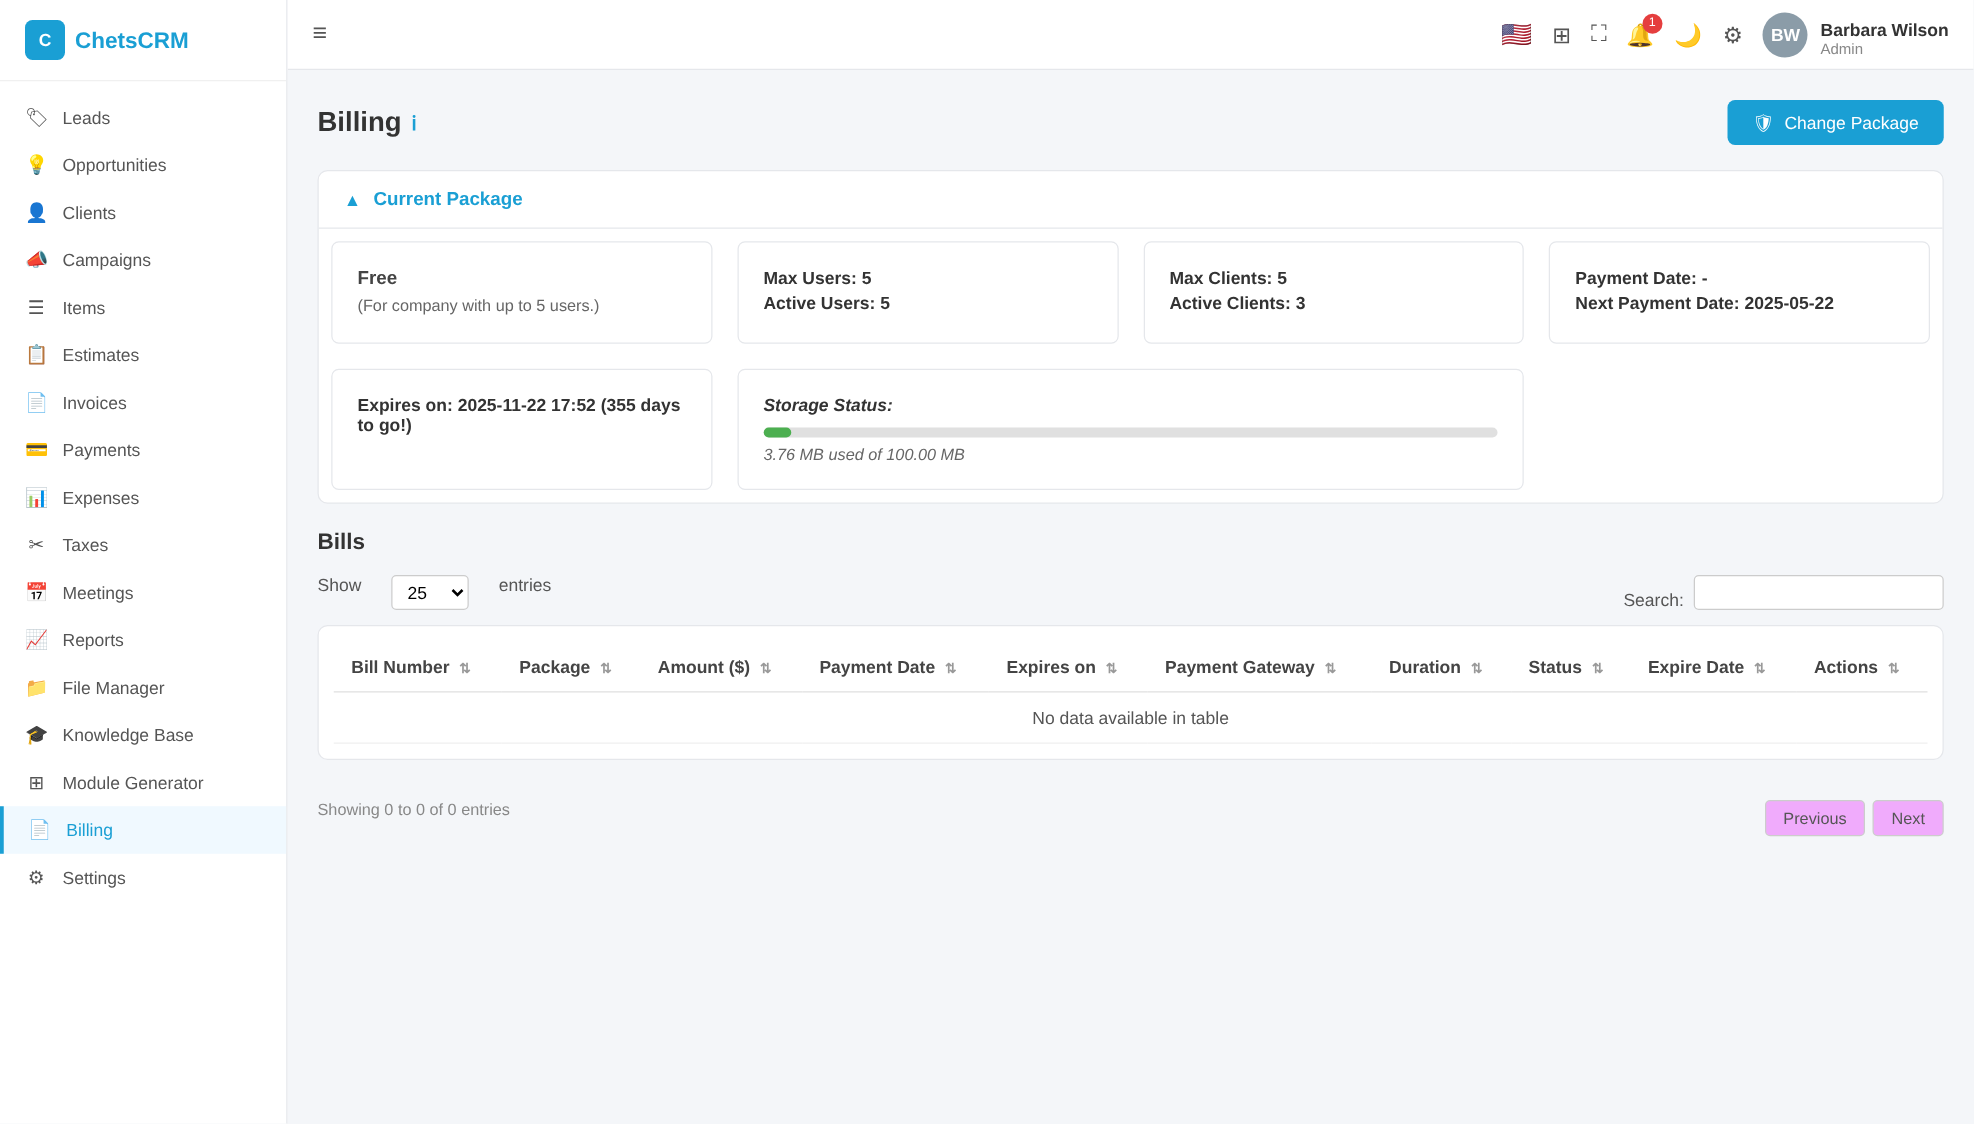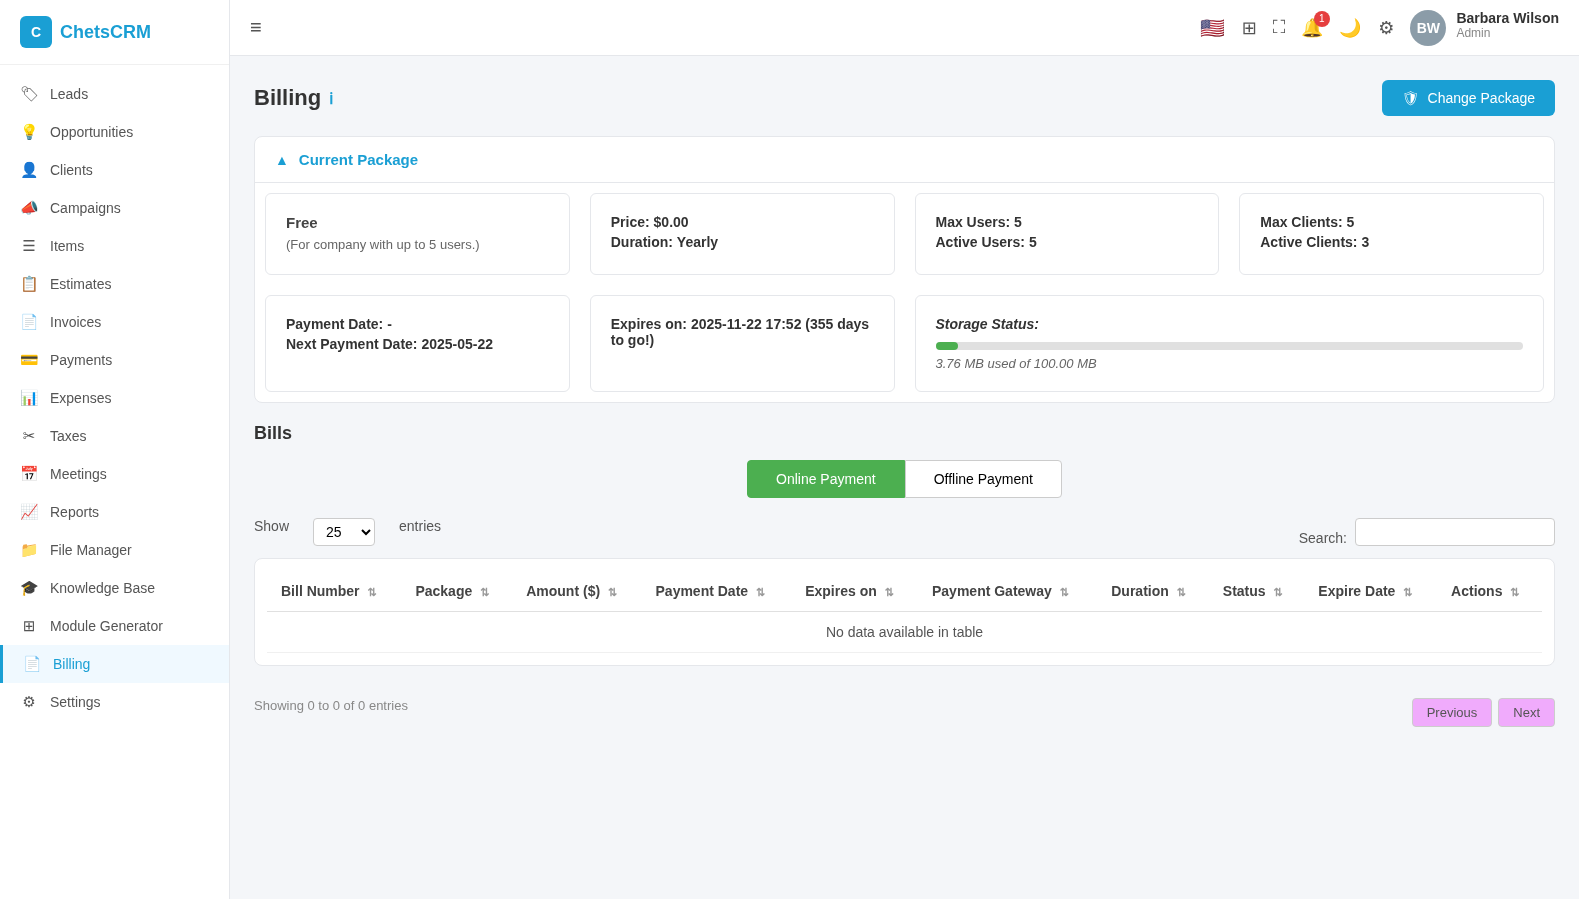--- a/index.html
+++ b/index.html
@@ -78,21 +78,21 @@
       background: #e53e3e;
       color: #fff;
       border-radius: 50%;
       width: 16px;
       height: 16px;
       font-size: 10px;
       display: flex;
       align-items: center;
       justify-content: center;
     }
-    .user-info { display: flex; align-items: flex-start; gap: 10px; cursor: pointer; }
+    .user-info { display: flex; align-items: flex-end; gap: 10px; cursor: pointer; }
     .avatar-placeholder { width: 36px; height: 36px; border-radius: 50%; background: #8b9ca8; display: flex; align-items: center; justify-content: center; color: #fff; font-size: 14px; font-weight: 600; }
     .user-name { font-size: 14px; font-weight: 600; color: #333; }
     .user-role { font-size: 12px; color: #888; }
 
     
     .content { flex: 1; overflow-y: auto; padding: 24px; }
 
     
     .page-header { display: flex; align-items: center; justify-content: space-between; margin-bottom: 20px; }
     .page-title { font-size: 22px; font-weight: 600; color: #333; display: flex; align-items: center; gap: 8px; }
@@ -336,30 +336,20 @@
         <span class="chevron">▲</span>
         <span>Current Package</span>
       </div>
       <div class="package-grid">
 
         <div class="package-cell">
           <div class="cell-title">Free</div>
           <div class="cell-sub">(For company with up to 5 users.)</div>
         </div>
 
-        <div class="package-cell">
-          <div class="cell-row">
-            <span>Price:</span>
-            <span>$0.00</span>
-          </div>
-          <div class="cell-row">
-            <span>Duration:</span>
-            <span>Yearly</span>
-          </div>
-        </div>
 
         <div class="package-cell">
           <div class="cell-row">
             <span>Max Users:</span>
             <span>5</span>
           </div>
           <div class="cell-row">
             <span>Active Users:</span>
             <span>5</span>
           </div>
@@ -406,24 +396,20 @@
             <span>100.00 MB</span>
           </div>
         </div>
 
       </div>
     </div>
 
     <div>
       <div class="section-title">Bills</div>
 
-      <div class="payment-tabs">
-        <button class="tab-btn active">Online Payment</button>
-        <button class="tab-btn">Offline Payment</button>
-      </div>
 
       <div class="table-controls">
         <div class="show-entries">
           <span>Show</span>
           <select>
             <option>25</option>
             <option>10</option>
             <option>50</option>
             <option>100</option>
           </select>

